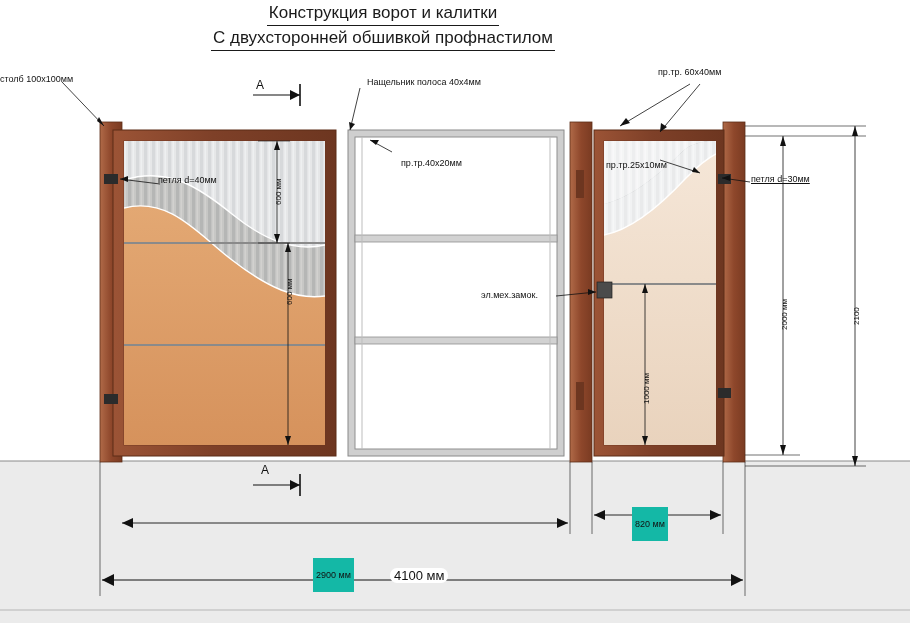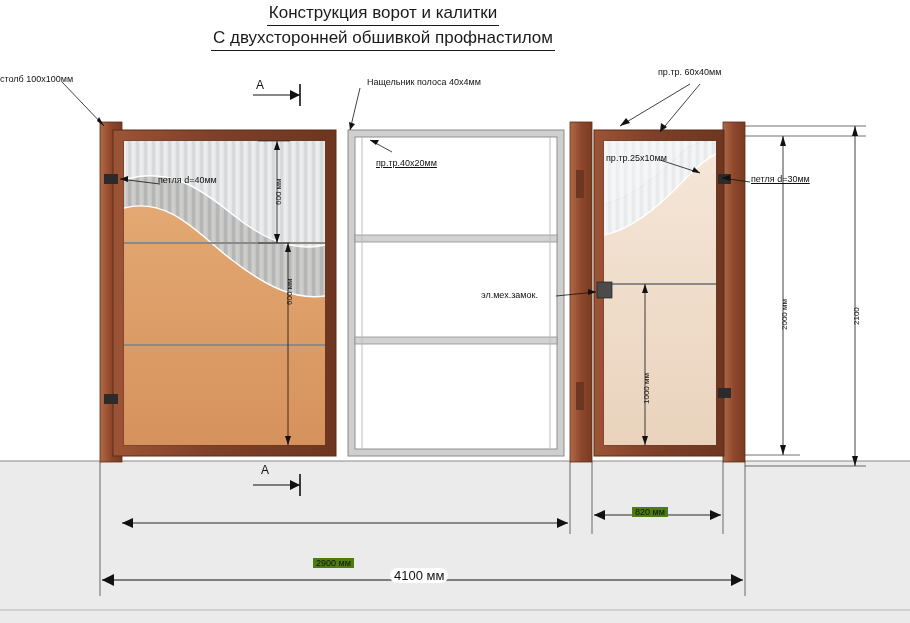--- a/index.html
+++ b/index.html
@@ -47,22 +47,22 @@
     color: #111;
     white-space: nowrap;
     transform-origin: 0 0;
     transform: rotate(-90deg);
   }
   .dimtext {
     position: absolute;
     font-size: 9px;
     color: #111;
     white-space: nowrap;
-    background: #4d7c0f;
-    padding: 0 3px;
+    background: #14b8a6;
+    padding: 12px 3px;
   }
   .bigdim {
     position: absolute;
     font-size: 13px;
     color: #111;
     white-space: nowrap;
     background: #fff;
     padding: 0 4px;
     border-radius: 7px;
   }
@@ -258,22 +258,22 @@
     <polygon points="721,515 710,510 710,520" fill="#111"></polygon>
 
     <line x1="102" y1="580" x2="743" y2="580" stroke="#111" stroke-width="1"></line>
     <polygon points="102,580 114,574 114,586" fill="#111"></polygon>
     <polygon points="743,580 731,574 731,586" fill="#111"></polygon>
   </svg>
 
   <div class="label" style="left:0px; top:74px;">столб 100x100мм</div>
   <div class="label" style="left:367px; top:77px;text-align:center;">Нащельник полоса 40x4мм</div>
   <div class="label" style="left:658px; top:67px;">пр.тр. 60x40мм</div>
-  <div class="label" style="left:376px; top:158px;text-decoration:underline;">пр.тр.40x20мм</div>
-  <div class="label" style="left:606px; top:153px;">пр.тр.25x10мм</div>
+  <div class="label" style="left:401px; top:158px;">пр.тр.40x20мм</div>
+  <div class="label" style="left:606px; top:160px;">пр.тр.25x10мм</div>
   <div class="label" style="left:158px; top:175px;">петля  d=40мм</div>
   <div class="label" style="left:751px; top:174px;text-decoration:underline;">петля d=30мм</div>
   <div class="label" style="left:481px; top:290px;">эл.мех.замок.</div>
 
   <div class="alabel" style="left:256px; top:78px;">A</div>
   <div class="alabel" style="left:261px; top:463px;">A</div>
 
   <div class="vlabel" style="left:274px; top:205px;">600 мм</div>
   <div class="vlabel" style="left:285px; top:305px;">600 мм</div>
   <div class="vlabel" style="left:642px; top:404px;">1000 мм</div>

